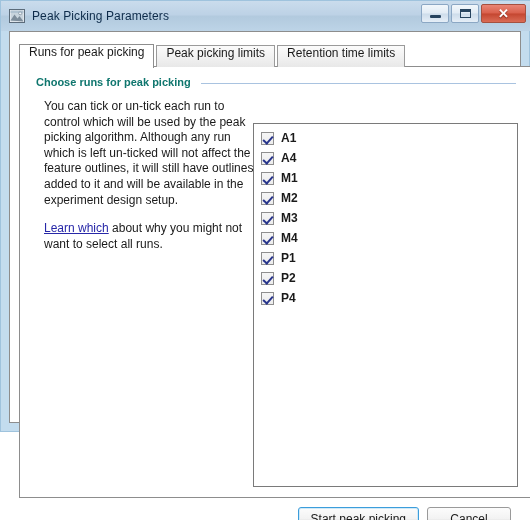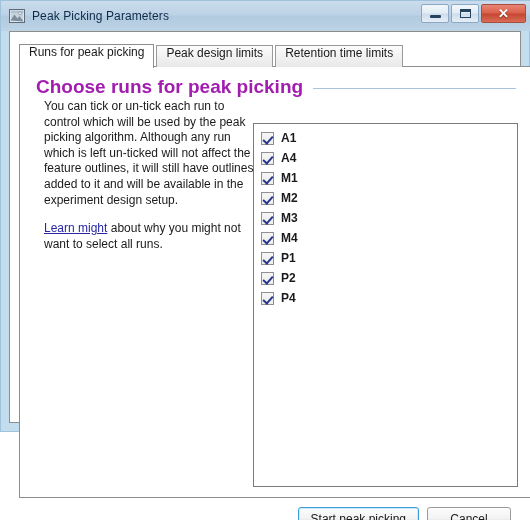--- a/index.html
+++ b/index.html
@@ -160,23 +160,23 @@
 
   .heading-row {
     position: absolute;
     left: 16px;
     top: 9px;
     right: 14px;
     display: flex;
     align-items: center;
   }
   .heading {
-    font-size: 19px;
+    font-size: 11px;
     font-weight: bold;
-    color: #a21caf;
+    color: #0f766e;
     white-space: nowrap;
   }
   .heading-rule {
     flex: 1 1 auto;
     height: 1px;
     background: #a9c3e0;
     margin-left: 10px;
     margin-top: 2px;
   }
 
@@ -308,37 +308,37 @@
     </div>
   </div>
 
   <div class="window-inner">
 
     <div class="tabstrip">
       <div class="tab active">
         <span>Runs for peak picking</span>
       </div>
       <div class="tab">
-        <span>Peak design limits</span>
+        <span>Peak picking limits</span>
       </div>
       <div class="tab">
         <span>Retention time limits</span>
       </div>
     </div>
 
     <div class="tabpanel">
 
       <div class="heading-row">
         <span class="heading">Choose runs for peak picking</span>
         <span class="heading-rule"></span>
       </div>
 
       <div class="desc">
         <p>You can tick or un-tick each run to control which will be used by the peak picking algorithm. Although any run which is left un-ticked will not affect the feature outlines, it will still have outlines added to it and will be available in the experiment design setup.</p>
-        <p><a class="link">Learn might</a><span> about why you might not want to select all runs.</span></p>
+        <p><a class="link">Learn which</a><span> about why you might not want to select all runs.</span></p>
       </div>
 
       <div class="listbox">
         <div class="listitem">
           <span class="cb"></span>
           <span class="listitem-label">A1</span>
         </div>
         <div class="listitem">
           <span class="cb"></span>
           <span class="listitem-label">A4</span>

